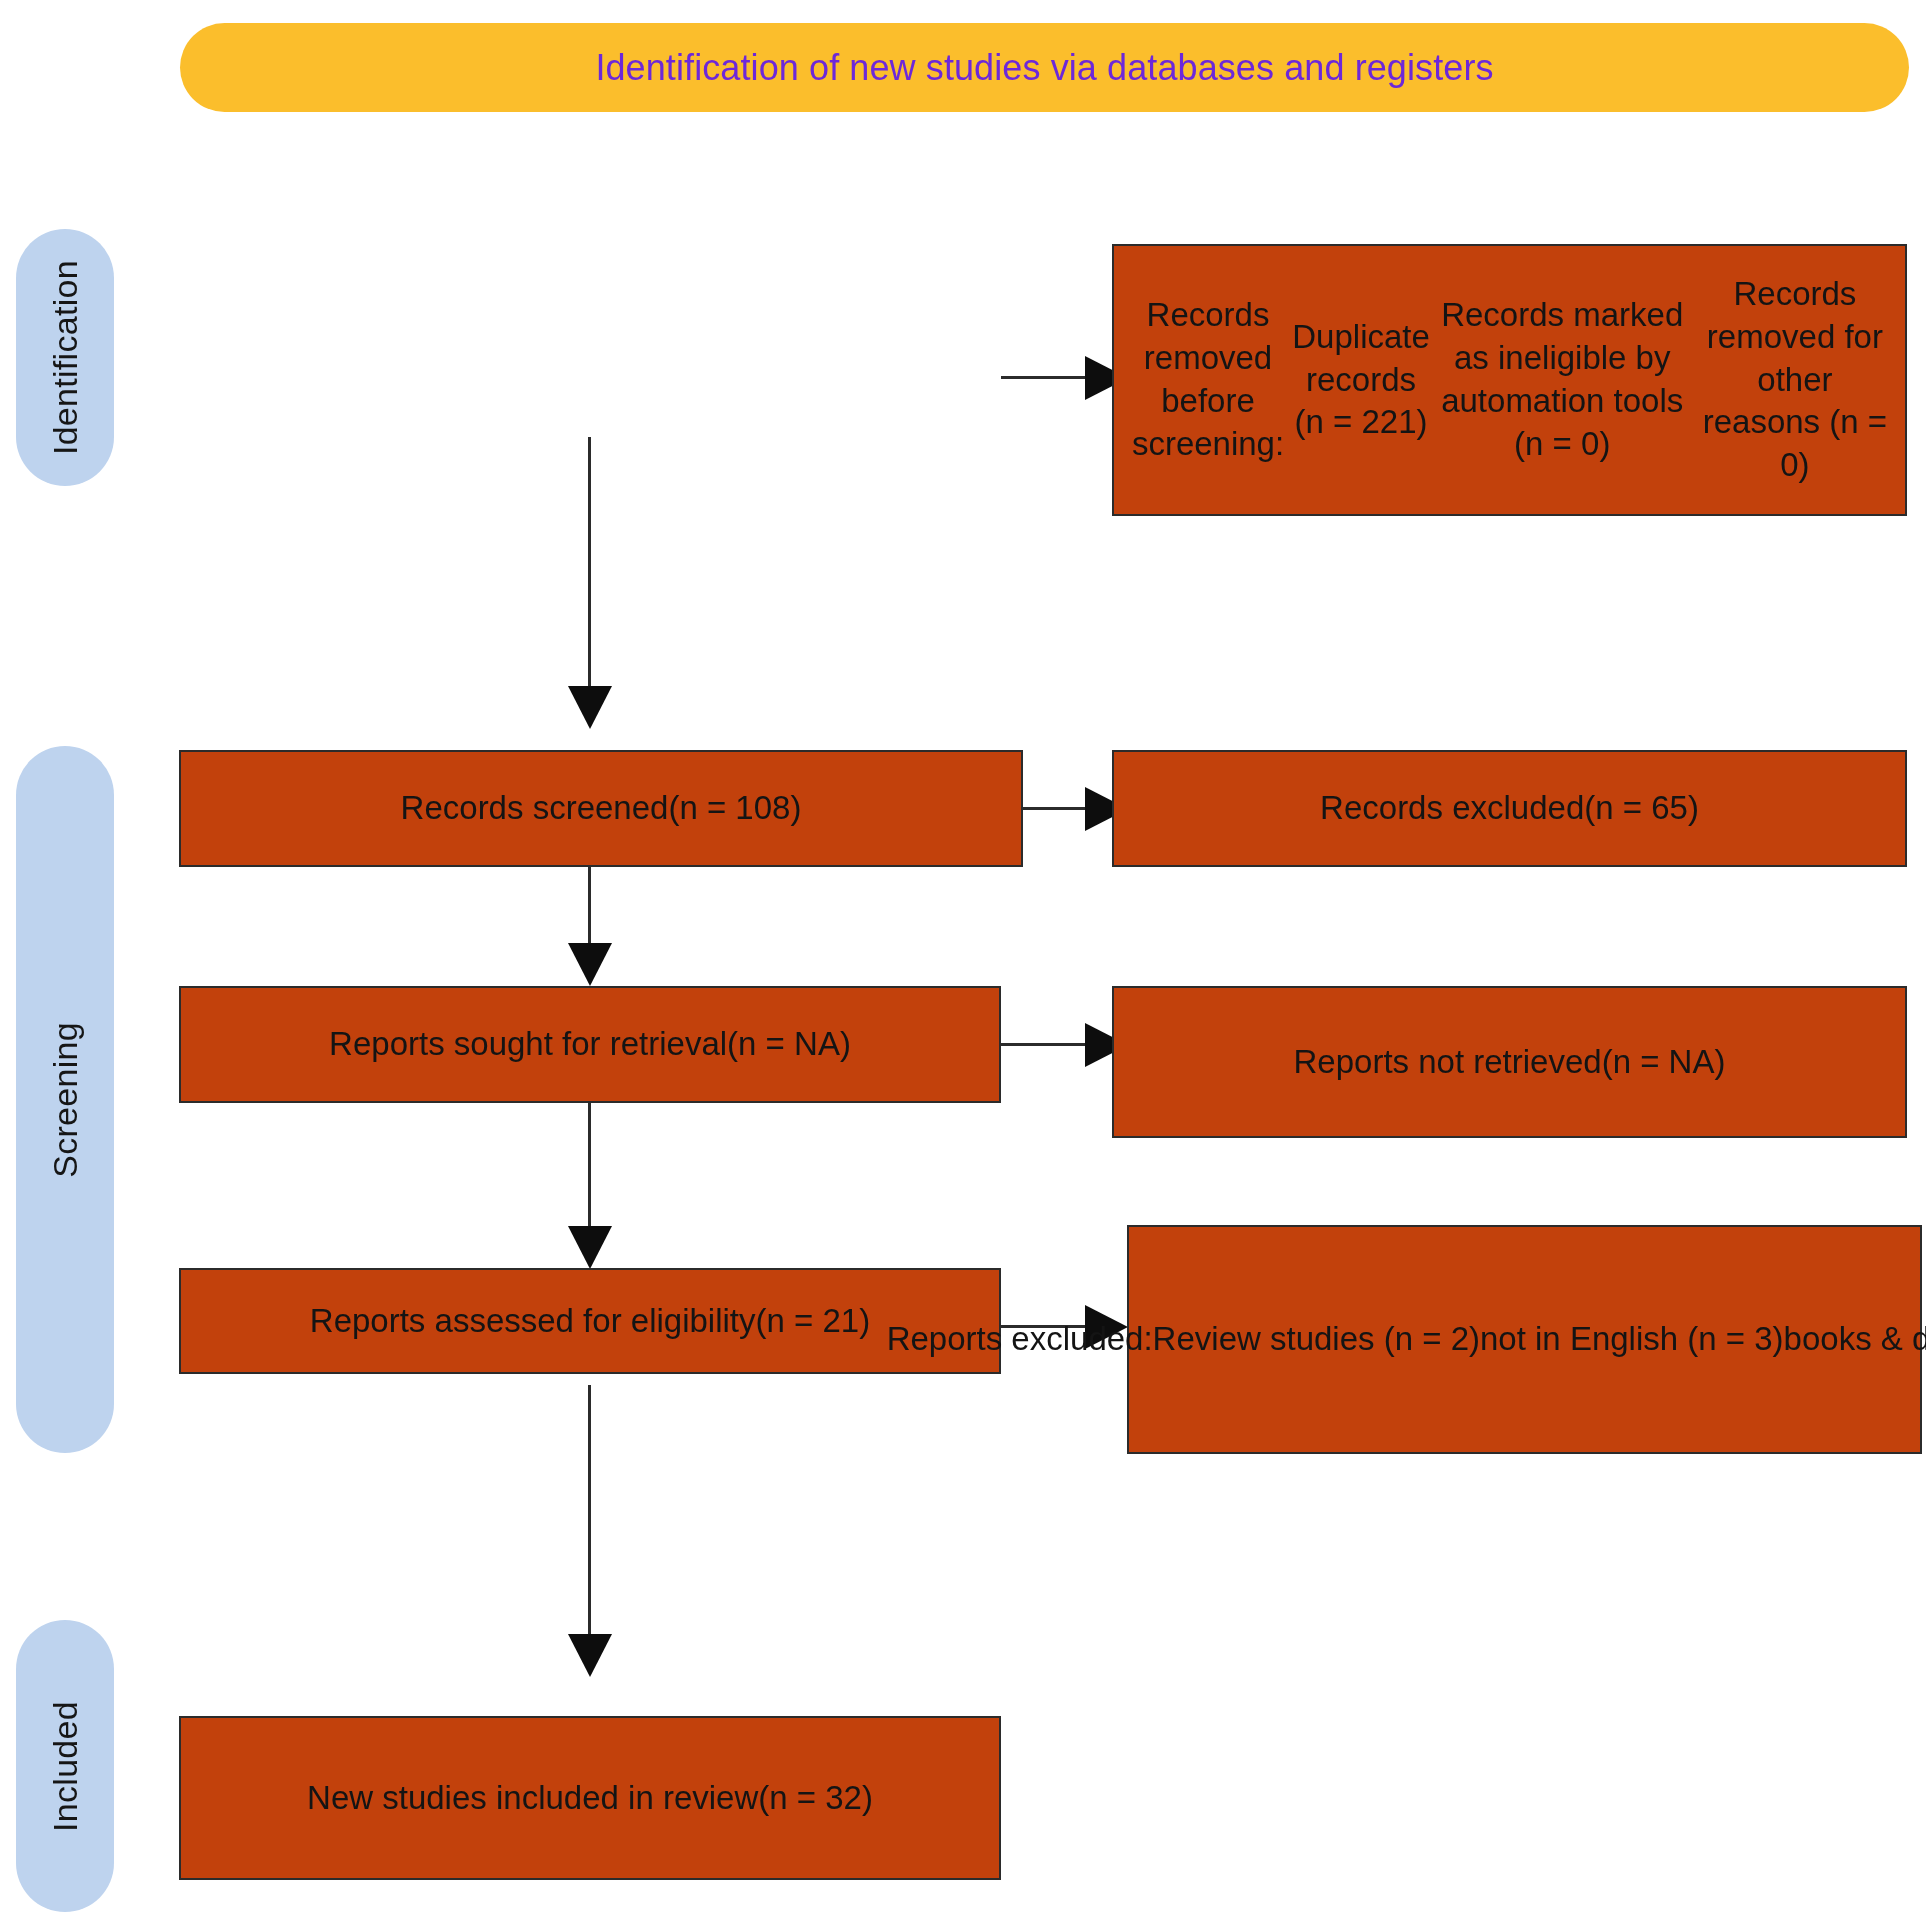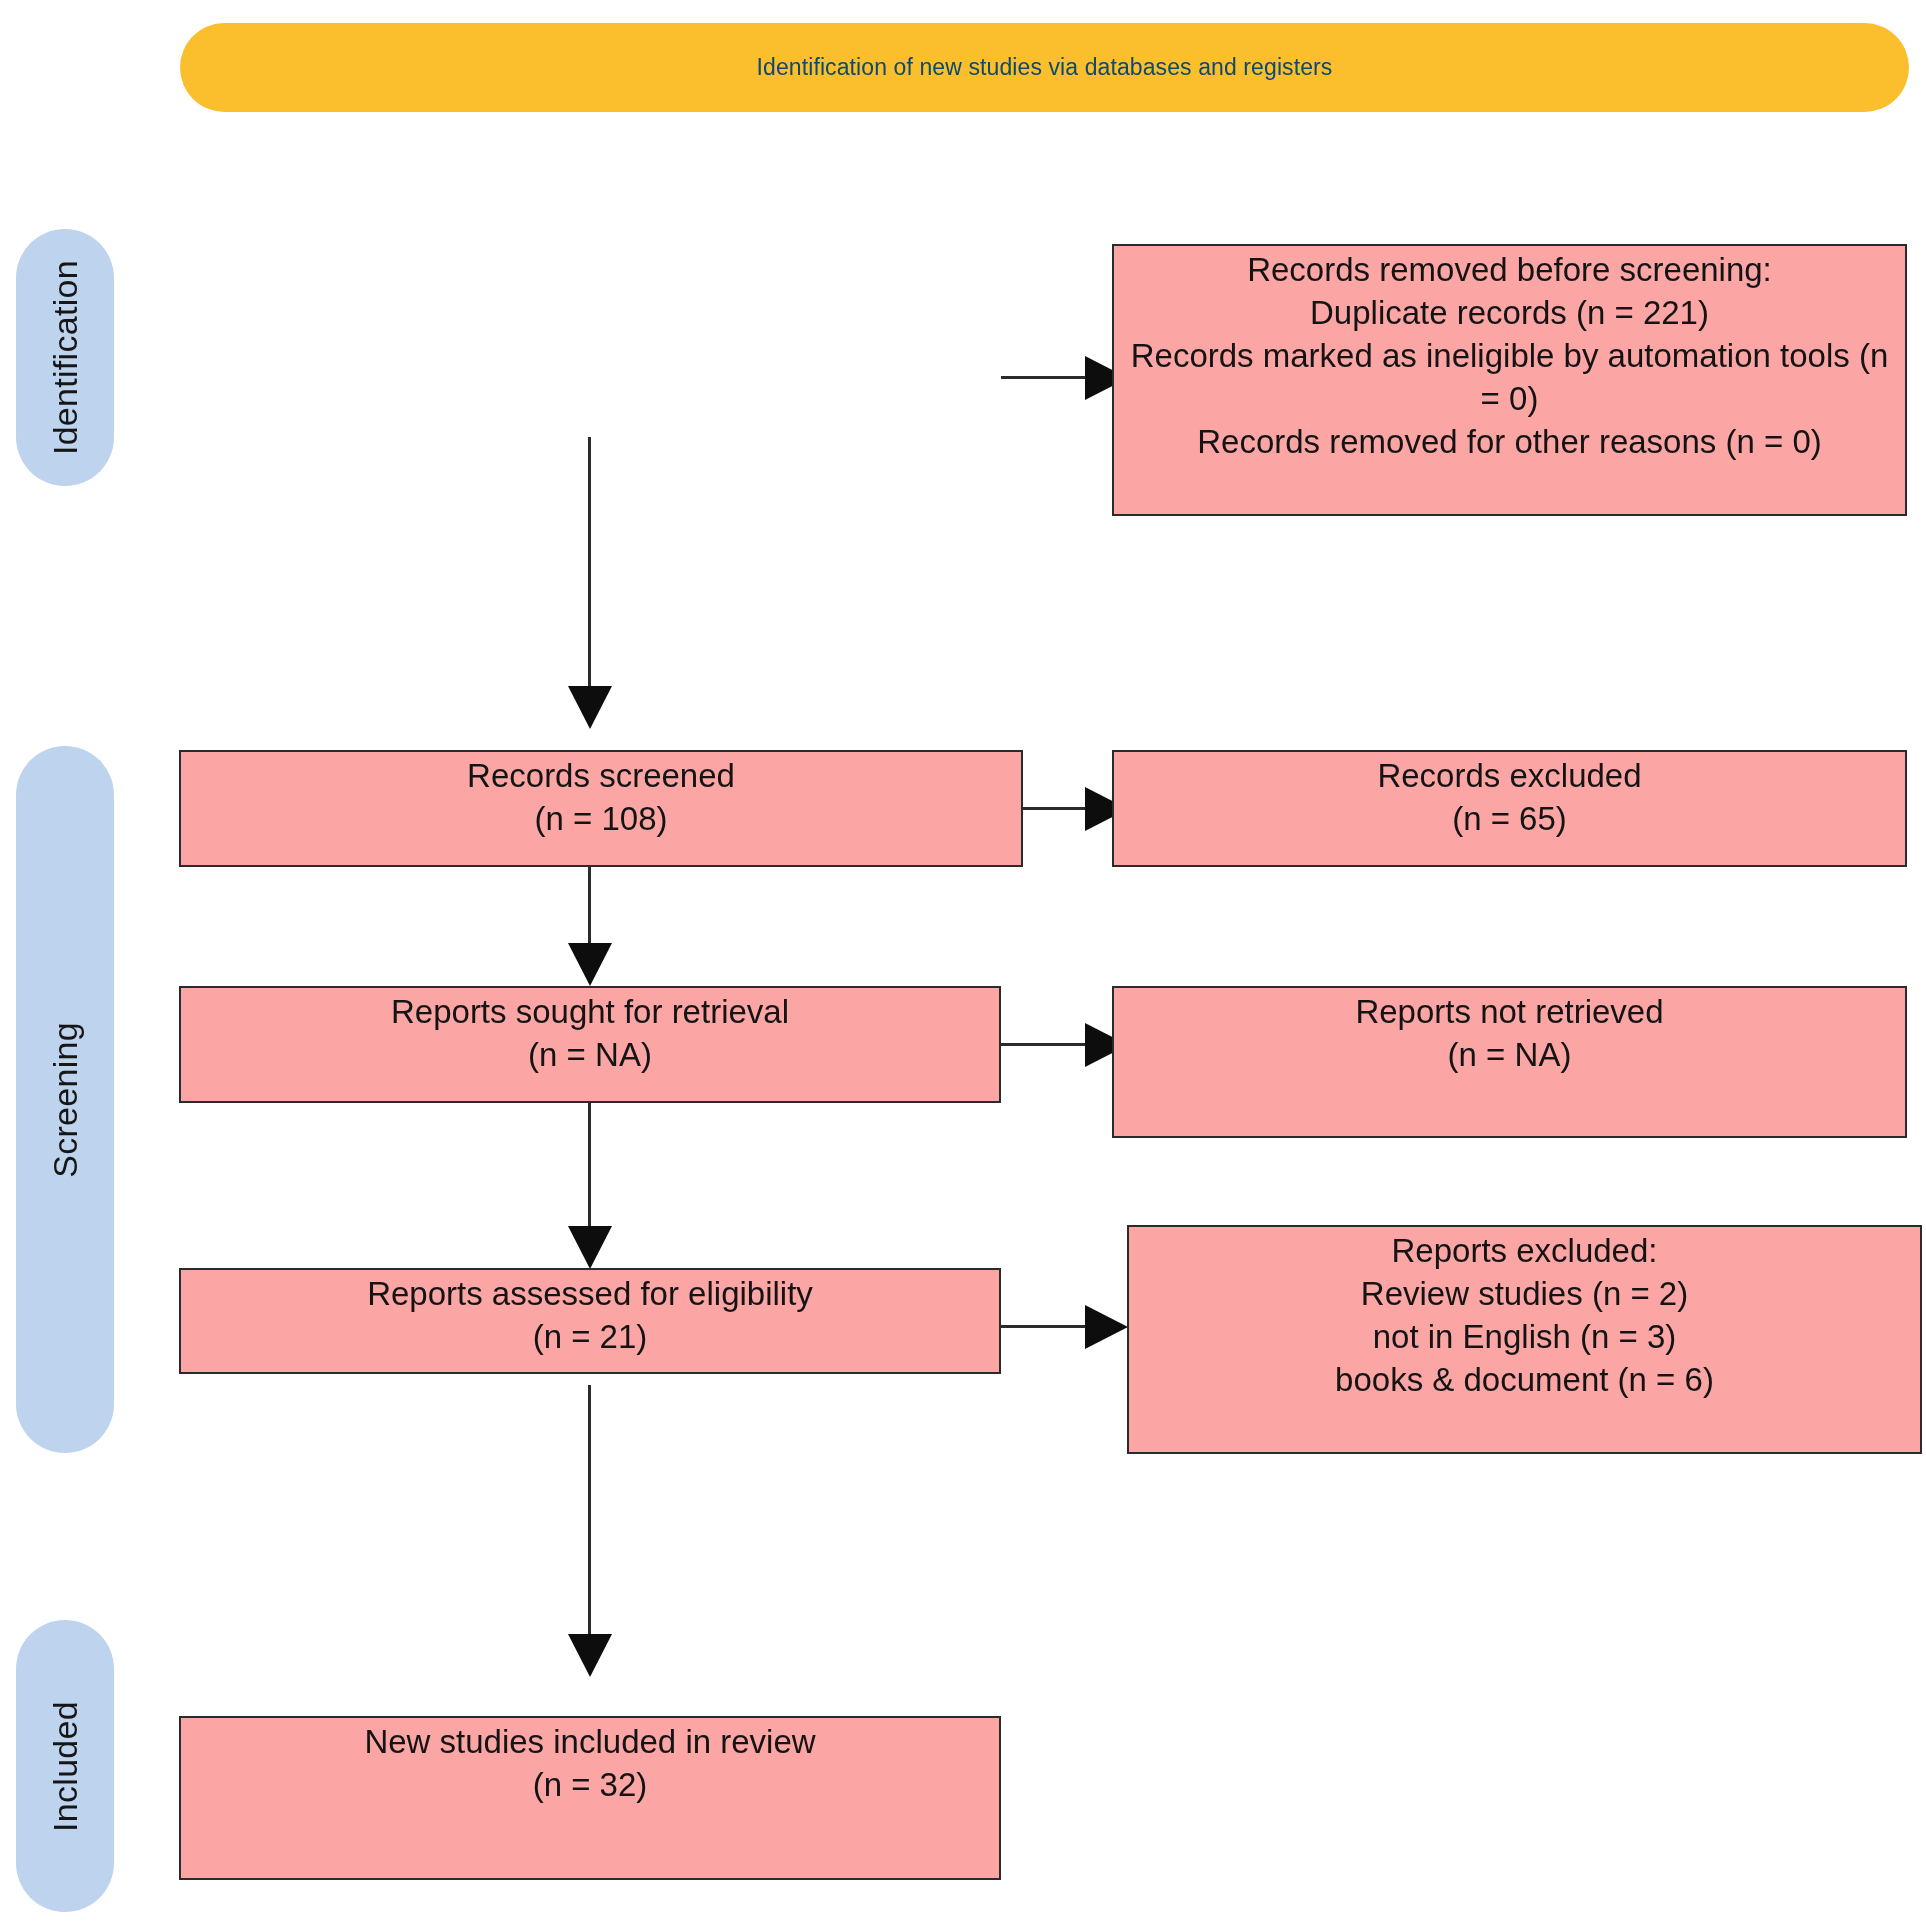--- a/index.html
+++ b/index.html
@@ -26,22 +26,22 @@
     top: 23px;
     width: 1729px;
     height: 89px;
     background: #fbbe2c;
     border-radius: 45px;
     display: flex;
     align-items: center;
     justify-content: center;
   }
   .banner-text {
-    font-size: 23px;
-    color: #0c4a6e;
+    font-size: 36px;
+    color: #6d28d9;
     letter-spacing: 0.1px;
     white-space: nowrap;
   }
   
   .stage-pill {
     position: absolute;
     left: 16.4px;
     width: 98px;
     background: #bed3ee;
     border-radius: 49px;
@@ -57,27 +57,27 @@
     white-space: nowrap;
     letter-spacing: 0.3px;
   }
   #pill-identification { top: 229px;  height: 257px; }
   #pill-screening     { top: 746px; height: 707px; }
   #pill-included      { top: 1620px; height: 292px; }
 
   
   .flow-box {
     position: absolute;
-    background: #fca5a5;
+    background: #c2410c;
     border: 2.7px solid #2b2b2b;
     box-sizing: border-box;
     display: flex;
-    flex-direction: column;
+    flex-direction: row;
     align-items: center;
-    justify-content: flex-start;
+    justify-content: center;
     padding: 3.3px 9.8px;
   }
   .flow-box .line {
     font-size: 33px;
     line-height: 1.30;
     text-align: center;
     color: #141414;
     white-space: nowrap;
   }
   .flow-box.wrap .line { white-space: normal; }

